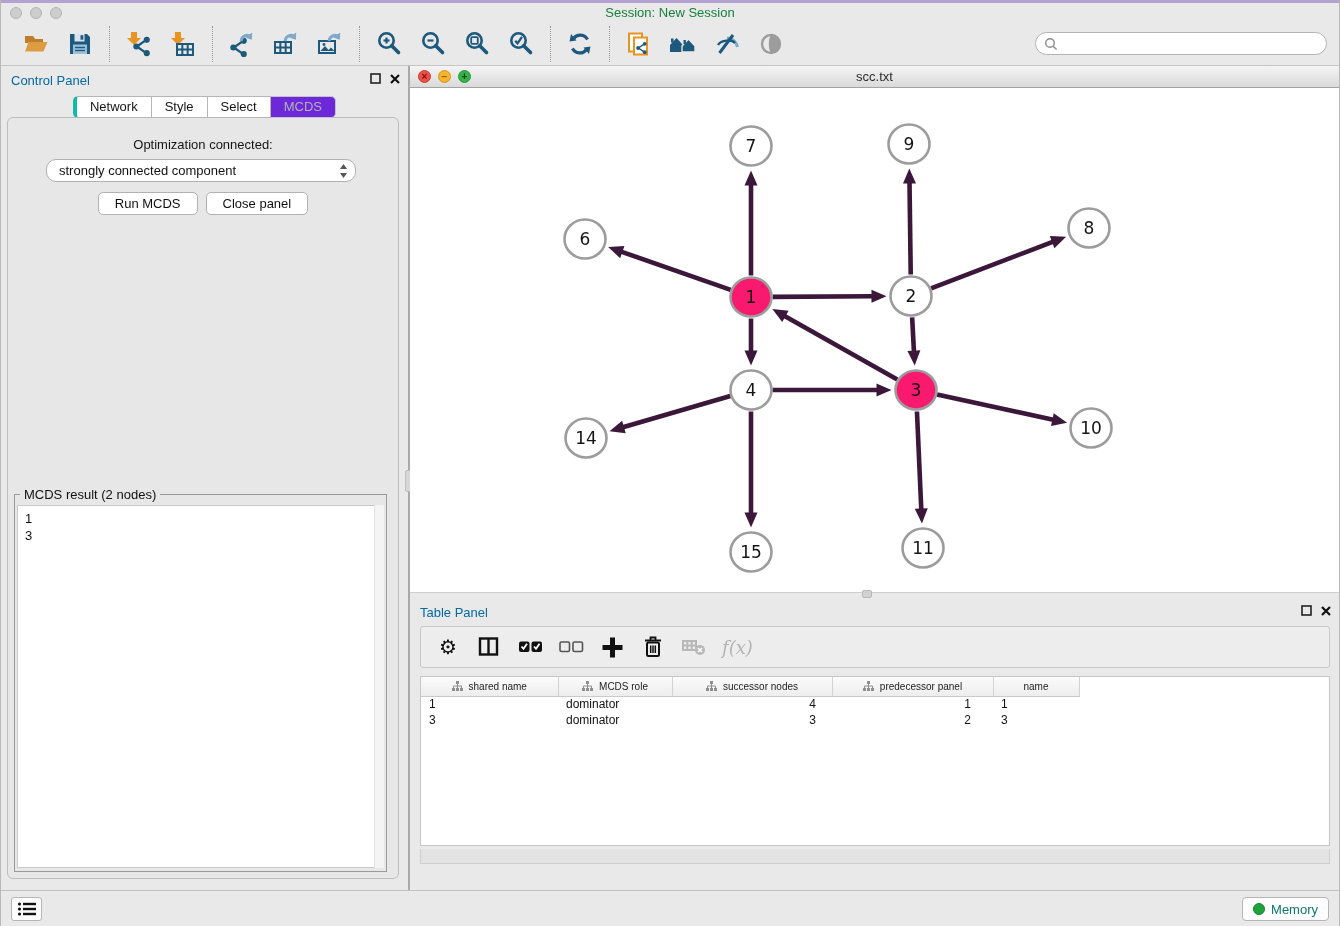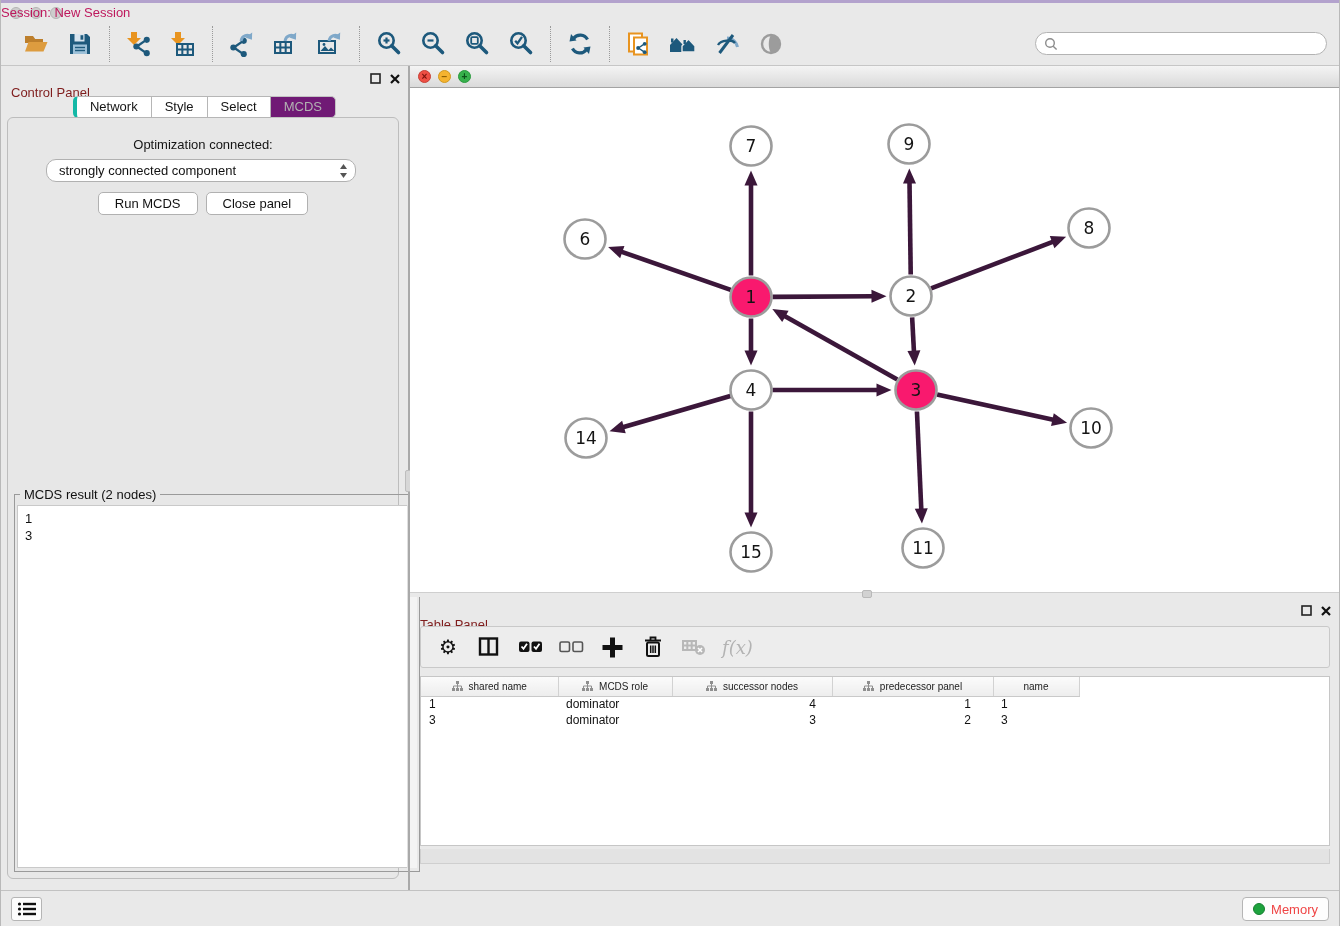--- a/index.html
+++ b/index.html
@@ -6,58 +6,58 @@
   html,body { background:#d8d8d8; }
   body { font-family:"Liberation Sans", sans-serif; }
   #root { position:relative; width:1340px; height:926px; background:#e9e9e9; overflow:hidden;
           border-left:1px solid #b9b9b9; border-right:1px solid #b9b9b9; }
   .top-accent { position:absolute; top:0; left:0; right:0; height:3px; background:#b3a2cd; }
 
   
   .titlebar { position:absolute; top:3px; left:0; right:0; height:19px; }
   .traffic { position:absolute; left:9px; top:4px; display:flex; gap:8px; }
   .traffic span { width:12px; height:12px; border-radius:50%; background:#cdcdcd; border:1px solid #b4b4b4; }
-  .win-title { position:absolute; left:0; right:0; top:2px; font-size:13px; color:#be185d; }
+  .win-title { position:absolute; left:0; right:0; top:2px; text-align:center; font-size:13px; color:#15803d; }
 
   
   .main-toolbar { position:absolute; top:22px; left:0; right:0; height:44px; display:flex; align-items:center;
                   border-bottom:1px solid #c6c6c6; padding:0 6px; }
   #tb-groups { display:flex; align-items:center; height:100%; }
   .tb-group { display:flex; align-items:center; gap:14px; padding:0 14px; height:100%; }
   .tb-sep { width:1px; height:36px; border-left:1px dotted #9a9a9a; }
   .tb-btn { background:none; border:none; width:30px; height:34px; display:flex; align-items:center; justify-content:center; cursor:pointer; }
   .tb-spacer { flex:1; }
   .search-box { width:292px; height:23px; background:#fff; border:1px solid #b3b3b3; border-radius:12px;
                 display:flex; align-items:center; padding:0 8px; margin-right:6px; }
   .search-box input { border:none; outline:none; flex:1; font-size:13px; background:transparent; margin-left:5px; }
 
   
   .workspace { position:absolute; top:66px; left:0; right:0; bottom:36px; }
 
   
   .control-panel { position:absolute; left:0; top:0; width:407px; height:100%; }
   .panel-header { position:absolute; top:4px; left:0; right:0; height:22px; }
-  .panel-title { position:absolute; left:10px; top:3px; font-size:13px; color:#7f1d1d;margin-top:12px; }
+  .panel-title { position:absolute; left:10px; top:3px; font-size:13px; color:#0369a1; }
   .panel-icons { position:absolute; right:8px; top:3px; display:flex; gap:9px; align-items:center; }
   .seg-row { position:absolute; top:30px; left:0; right:0; display:flex; justify-content:center; z-index:3; }
   .seg { height:22px; padding:0 13px; background:#fff; border:1px solid #b6b6b6; border-left:none;
          font-size:13px; line-height:20px; color:#141414; cursor:pointer; }
   .seg:first-child { border-left:4px solid #14b8a6; border-radius:5px 0 0 5px;text-align:center; }
   .seg:last-child { border-radius:0 5px 5px 0; }
-  .seg.active { background:#701a75; color:#b2b2b2; border-color:#c3c3c3; }
+  .seg.active { background:#6d28d9; color:#b2b2b2; border-color:#c3c3c3; }
   .cp-content { position:absolute; left:6px; right:9px; top:51px; bottom:11px; background:#e7e7e7;
                 border:1px solid #bdbdbd; border-radius:6px; }
   .opt-label { position:absolute; top:19px; left:0; right:0; text-align:center; font-size:13px; color:#141414; }
   .combo { position:absolute; left:38px; top:41px; width:310px; height:23px; background:#fff; border:1px solid #b1b1b1;
            border-radius:10px; font-size:13px; line-height:21px; padding-left:12px; color:#111; cursor:pointer; }
   .combo .stepper { position:absolute; right:7px; top:3px; }
   .btn-row { position:absolute; top:74px; left:0; right:0; display:flex; justify-content:center; gap:8px; }
   .push-btn { height:23px; background:#fff; border:1px solid #b1b1b1; border-radius:5px; font-size:13px;
               color:#111; padding:0 16px; font-family:"Liberation Sans",sans-serif; cursor:pointer; }
-  .result-box { position:absolute; left:13px; top:428px; width:406px; height:378px; border:1px solid #9a9a9a; }
+  .result-box { position:absolute; left:13px; top:428px; width:373px; height:378px; border:1px solid #9a9a9a; }
   .result-legend { position:absolute; top:-8px; left:5px; background:#e7e7e7; padding:0 4px; font-size:13px; color:#111; }
   .result-text { position:absolute; left:2px; right:2px; top:10px; bottom:3px; background:#fff; border:1px solid #c9c9c9;
                  font-size:13px; line-height:17px; padding:4px 7px; color:#111; overflow:hidden; }
   .result-scroll { position:absolute; right:2px; top:10px; bottom:3px; width:10px; background:#f4f4f4; border-left:1px solid #e0e0e0; }
 
   
   .v-divider { position:absolute; left:407px; top:0; width:2px; height:100%; background:#a9a9a9; }
   .v-grip { position:absolute; left:-3px; top:404px; width:8px; height:22px; background:#d7d7d7; border:1px solid #bdbdbd; border-radius:2px; }
 
   
@@ -91,21 +91,21 @@
   .node-table th .hwrap { display:flex; align-items:center; justify-content:center; gap:6px; }
   .node-table td { height:16px; font-size:12px; color:#111; padding:0 8px; white-space:nowrap; }
   .tp-scrollstrip { position:absolute; left:10px; right:9px; bottom:26px; height:15px; background:#e3e3e3; border:1px solid #cfcfcf; border-top:none; }
   .tp-tabs { position:absolute; left:0; right:0; bottom:3px; display:flex; justify-content:center; }
 
   
   .statusbar { position:absolute; left:0; right:0; bottom:0; height:36px; background:#e9e9e9; border-top:1px solid #c2c2c2; }
   .status-left-btn { position:absolute; left:10px; top:6px; width:31px; height:24px; background:#fdfdfd; border:1px solid #b5b5b5;
                      border-radius:3px; display:flex; align-items:center; justify-content:center; cursor:pointer; }
   .memory-btn { position:absolute; right:10px; top:6px; height:24px; background:#fdfdfd; border:1px solid #b5b5b5; border-radius:4px;
-                display:flex; align-items:center; gap:6px; padding:0 10px; font-size:13px; color:#ef4444; cursor:pointer; }
+                display:flex; align-items:center; gap:6px; padding:0 10px; font-size:13px; color:#0f766e; cursor:pointer; }
   .memory-dot { width:12px; height:12px; border-radius:50%; background:#1da23d; border:1px solid #158030; }
 
   svg.icon { display:block; }
 </style>
 </head>
 <body>
 
 <div id="root">
   <div class="top-accent"></div>
 
@@ -366,20 +366,21 @@
 
     <section class="right-col">
 
       <div class="net-window">
         <div class="net-titlebar">
           <div class="net-lights">
             <span class="lt lt-close">×</span>
             <span class="lt lt-min">−</span>
             <span class="lt lt-zoom">+</span>
           </div>
+          <div class="net-title">scc.txt</div>
         </div>
         <div class="net-canvas">
           <svg id="graph-svg" width="931" height="504" viewBox="0 0 931 504">
               <g>
                 <line x1="341" y1="187.5" x2="341" y2="95.5" stroke="#3b173a" stroke-width="4.6"></line>
                 <polygon points="341,82.5 347.5,97.5 334.5,97.5" fill="#3b173a"></polygon>
               </g>
               <g>
                 <line x1="320.70323584441155" y1="201.90835951190283" x2="210.40133282951479" y2="163.369140386216" stroke="#3b173a" stroke-width="4.6"></line>
                 <polygon points="198.12887078194964,159.08117171899445 214.43338824736634,157.8925968496983 210.1454195801448,170.1650588972634" fill="#3b173a"></polygon>

